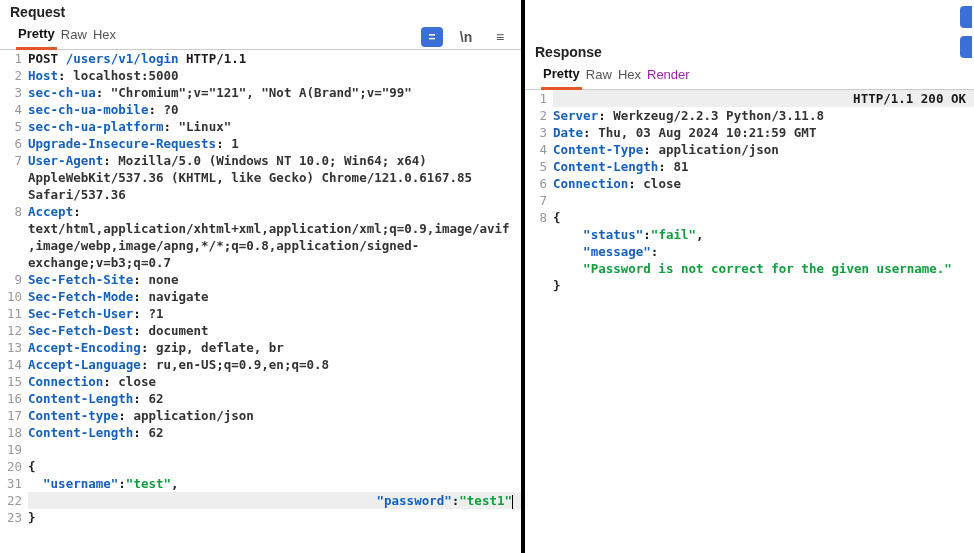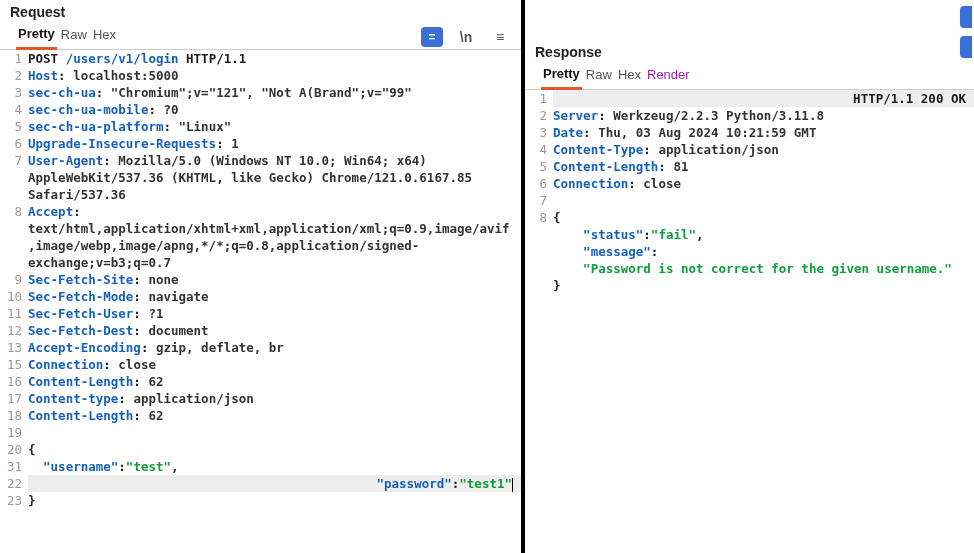--- a/index.html
+++ b/index.html
@@ -205,20 +205,24 @@
         </div>
       <div class="code-line">
           <div class="gutter">12</div>
           <div class="code"><span class="tok-hname">Sec-Fetch-Dest</span>: <span class="tok-hval">document</span></div>
         </div>
       <div class="code-line">
           <div class="gutter">13</div>
           <div class="code"><span class="tok-hname">Accept-Encoding</span>: <span class="tok-hval">gzip, deflate, br</span></div>
         </div>
       <div class="code-line">
+          <div class="gutter">14</div>
+          <div class="code"><span class="tok-hname">Accept-Language</span>: <span class="tok-hval">ru,en-US;q=0.9,en;q=0.8</span></div>
+        </div>
+      <div class="code-line">
           <div class="gutter">15</div>
           <div class="code"><span class="tok-hname">Connection</span>: <span class="tok-hval">close</span></div>
         </div>
       <div class="code-line">
           <div class="gutter">16</div>
           <div class="code"><span class="tok-hname">Content-Length</span>: <span class="tok-hval">62</span></div>
         </div>
       <div class="code-line">
           <div class="gutter">17</div>
           <div class="code"><span class="tok-hname">Content-type</span>: <span class="tok-hval">application/json</span></div>

